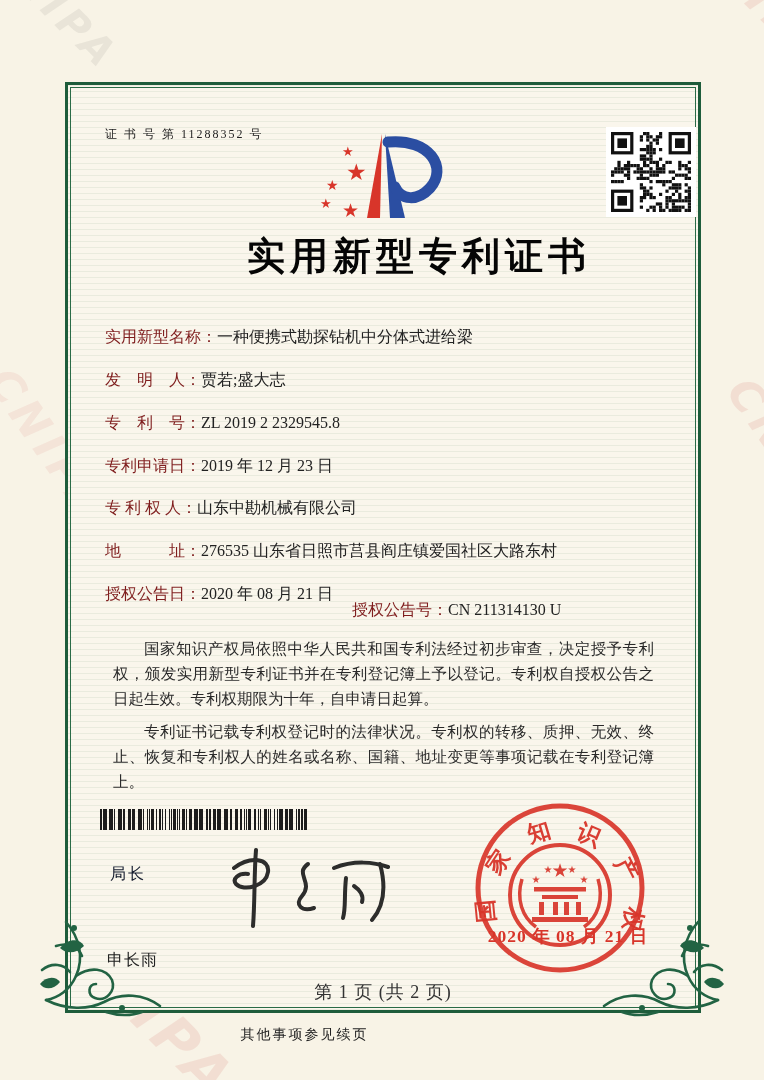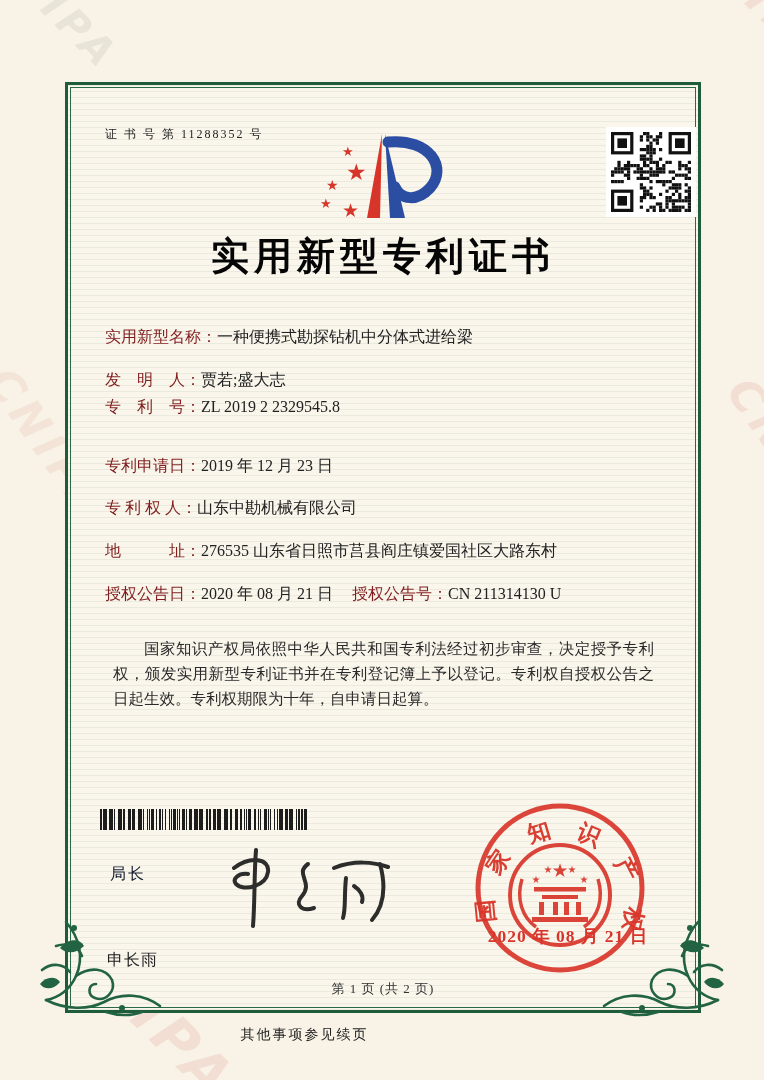--- a/index.html
+++ b/index.html
@@ -26,38 +26,38 @@
     position:absolute;font-family:"DejaVu Sans",sans-serif;
     font-weight:bold;font-style:italic;letter-spacing:6px;
     pointer-events:none;white-space:nowrap;
   }
   .wm-beige{color:rgba(190,170,140,.18);}
   .wm-pink{color:rgba(225,150,140,.22);}
   .wm-gray{color:rgba(140,140,135,.14);}
   .cert-no{left:105px;top:126px;font-size:12px;letter-spacing:2px;color:#222;}
   .title{
     left:65px;top:231px;width:636px;text-align:center;
-    font-size:38px;font-weight:bold;letter-spacing:5px;color:#050505;
+    font-size:38px;font-weight:bold;letter-spacing:5px;color:#050505;padding-left:36px;
   }
   .field-row{left:105px;width:575px;height:22px;font-size:16px;color:#222;white-space:nowrap;}
   .field-label{color:#7f1d1d;}
   .field-value{color:#222;margin-top:40px;}
-  .pair2{position:absolute;left:247px;top:0;}
+  .pair2{position:absolute;left:247px;top:16px;}
   .body-text{
     left:105px;width:557px;font-size:15.5px;line-height:25px;
     text-align:justify;color:#2a2a2a;
   }
   .body-text p{margin:8px;text-indent:2em;}
   .sig-title{left:110px;top:864px;font-size:16px;letter-spacing:2px;color:#0f172a;}
   .sig-name{left:107px;top:950px;font-size:16px;letter-spacing:1px;color:#222;}
   .seal-date{
     left:462px;top:924px;width:212px;text-align:center;
     font-size:17.5px;letter-spacing:1px;color:#d8352a;font-weight:bold;z-index:6;
   }
-  .page-indicator{left:65px;top:980px;width:636px;text-align:center;font-size:13px;letter-spacing:1px;color:#333;}
+  .page-indicator{left:65px;top:980px;width:636px;text-align:center;font-size:18px;letter-spacing:1px;color:#333;}
   .continuation-note{left:0;top:1026px;width:609px;text-align:center;font-size:14px;letter-spacing:2px;color:#222;}
   svg{display:block;}
 </style>
 </head>
 <body>
 
 <div class="watermark wm-gray abs" style="left:-28px;top:-18px;font-size:40px;transform:rotate(45deg);">CNIPA</div>
 <div class="watermark wm-pink abs" style="left:668px;top:-30px;font-size:46px;transform:rotate(45deg);">CNIPA</div>
 <div class="watermark wm-pink abs" style="left:240px;top:130px;font-size:34px;transform:rotate(40deg);color:rgba(225,150,140,.14);">CNIPA</div>
 <div class="watermark wm-beige abs" style="left:440px;top:290px;font-size:62px;transform:rotate(48deg);">CNIPA</div>
@@ -286,41 +286,42 @@
 </div>
 
 <div class="title abs">实用新型专利证书</div>
 
 <div class="field-row abs" style="top:327px;">
   <span class="field-label">实用新型名称：</span><span class="field-value">一种便携式勘探钻机中分体式进给梁</span>
 </div>
 <div class="field-row abs" style="top:370px;">
   <span class="field-label">发　明　人：</span><span class="field-value">贾若;盛大志</span>
 </div>
-<div class="field-row abs" style="top:397px;">
+<div class="field-row abs" style="top:413px;">
   <span class="field-label">专　利　号：</span><span class="field-value">ZL 2019 2 2329545.8</span>
 </div>
 <div class="field-row abs" style="top:456px;">
   <span class="field-label">专利申请日：</span><span class="field-value">2019 年 12 月 23 日</span>
 </div>
 <div class="field-row abs" style="top:498px;">
   <span class="field-label">专 利 权 人：</span><span class="field-value">山东中勘机械有限公司</span>
 </div>
 <div class="field-row abs" style="top:541px;">
   <span class="field-label">地　　　址：</span><span class="field-value">276535 山东省日照市莒县阎庄镇爱国社区大路东村</span>
 </div>
 <div class="field-row abs" style="top:584px;">
   <span class="field-label">授权公告日：</span><span class="field-value">2020 年 08 月 21 日</span>
   <span class="pair2">
     <span class="field-label">授权公告号：</span><span class="field-value">CN 211314130 U</span>
   </span>
 </div>
 
 <div class="body-text abs" style="top:628px;">
   <p>国家知识产权局依照中华人民共和国专利法经过初步审查，决定授予专利权，颁发实用新型专利证书并在专利登记簿上予以登记。专利权自授权公告之日起生效。专利权期限为十年，自申请日起算。</p>
+  <p>专利证书记载专利权登记时的法律状况。专利权的转移、质押、无效、终止、恢复和专利权人的姓名或名称、国籍、地址变更等事项记载在专利登记簿上。</p>
 </div>
 
 <div class="abs" style="left:100px;top:809px;width:212px;height:21px;">
   <svg width="212" height="21" viewBox="0 0 212 21">
       <g id="barcode-bars" fill="#1c1c1c">
         <rect x="0" y="0" width="2" height="21"></rect>
         <rect x="3" y="0" width="4" height="21"></rect>
         <rect x="9" y="0" width="4" height="21"></rect>
         <rect x="14" y="0" width="1" height="21"></rect>
         <rect x="18" y="0" width="4" height="21"></rect>

